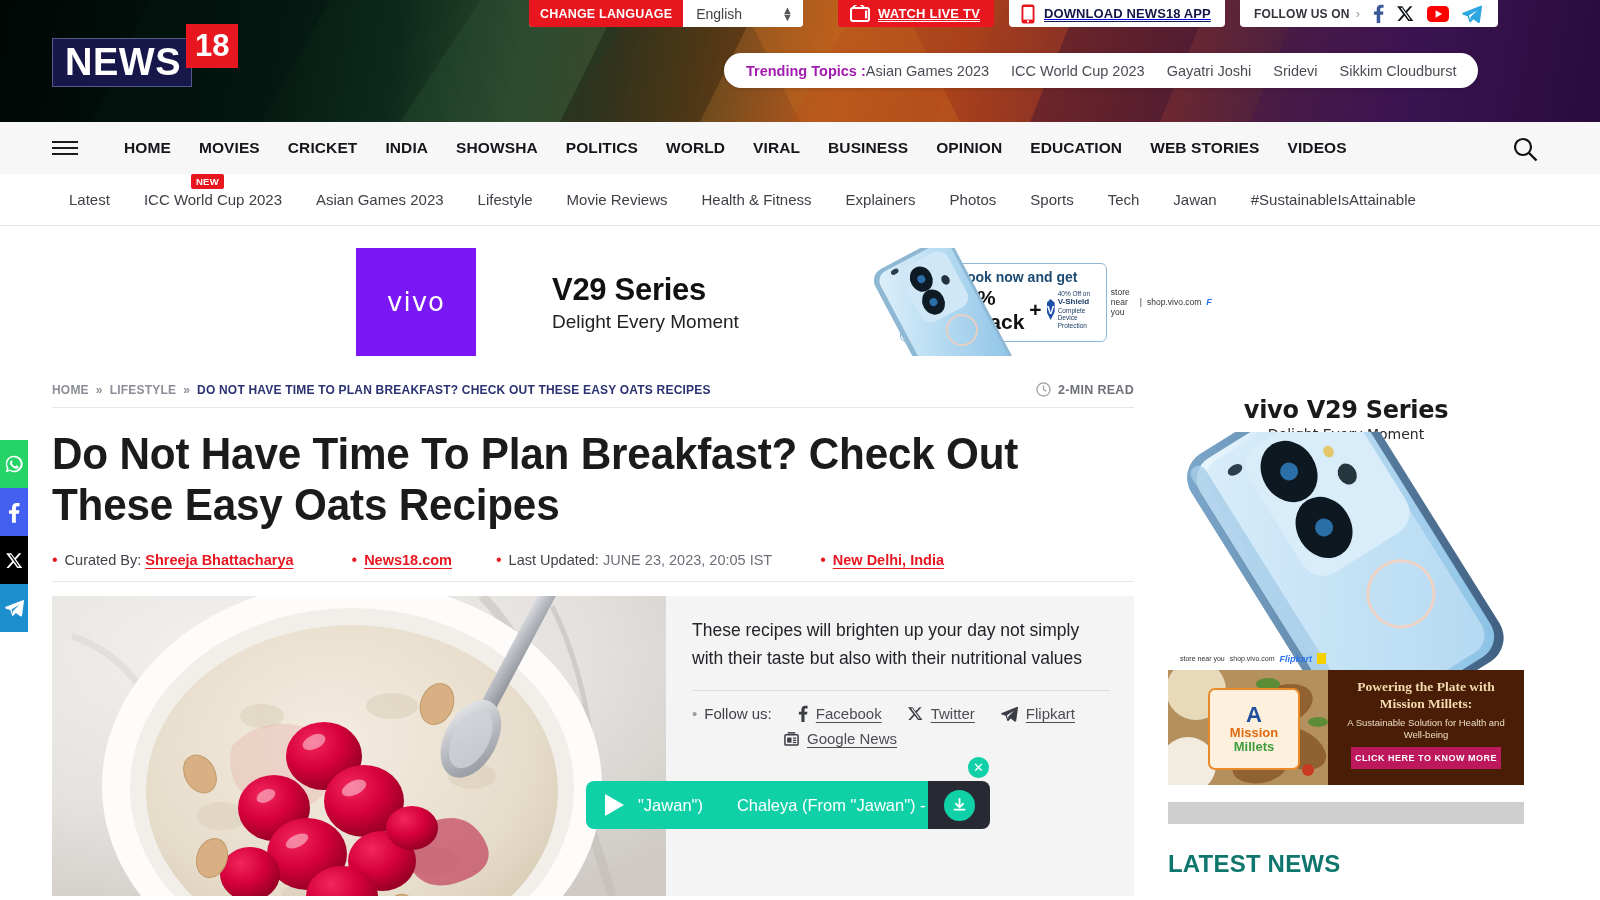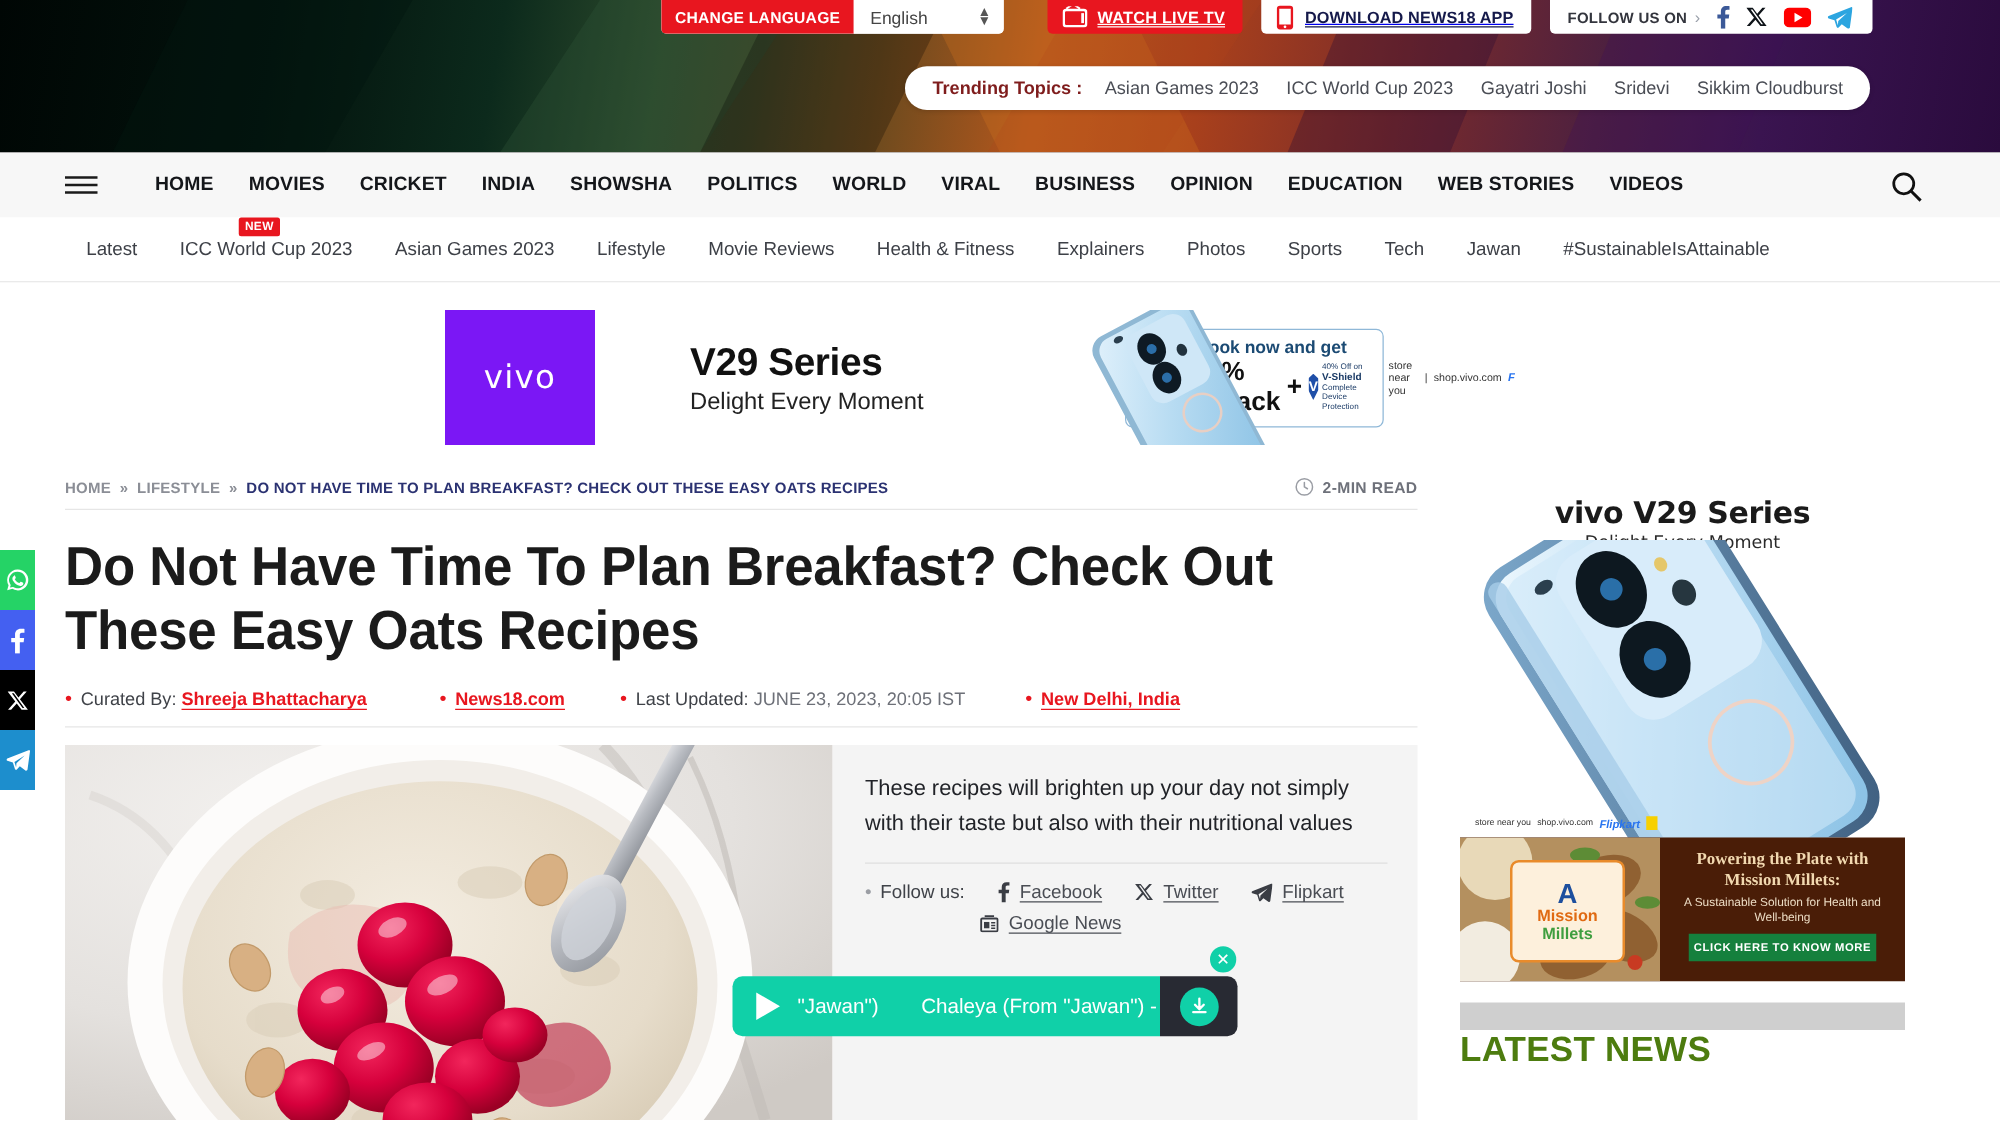--- a/index.html
+++ b/index.html
@@ -71,21 +71,21 @@
     border-radius:0 0 4px 4px;
   }
   .pill-follow .lbl { font-size:12px; font-weight:700; color:#33353d; letter-spacing:.2px; }
   .follow-chev { color:#9aa0aa; font-size:13px; margin-left:-7px; }
 
   .trending {
     position:absolute; left:724px; top:53px; height:35px; background:#fff;
     border-radius:18px; display:flex; align-items:center; gap:0; padding:0 22px 0 22px;
     box-shadow:0 1px 4px rgba(0,0,0,.15);
   }
-  .trending .ttl { color:#7f1d1d; font-weight:700; font-size:14.5px; margin-right:18px; white-space:nowrap; }
+  .trending .ttl { color:#a21caf; font-weight:700; font-size:14.5px; white-space:nowrap; }
   .trending a { color:#4a4d55; font-size:14.5px; text-decoration:none; margin-right:22px; white-space:nowrap; }
   .trending a:last-child { margin-right:0; }
 
   
   .mainnav {
     position:absolute; top:122px; left:0; width:1600px; height:52px;
     background:#f7f7f7; display:flex; align-items:center;
   }
   .hamburger { margin-left:52px; display:flex; flex-direction:column; gap:4px; width:26px; cursor:pointer; }
   .hamburger i { display:block; height:2px; background:#1b1b1b; width:100%; }
@@ -213,24 +213,24 @@
   .millet { width:356px; height:115px; background:#4a1d07; position:relative; overflow:hidden; display:flex; }
   .millet-left { width:160px; position:relative; background:#9d7a4d; overflow:hidden; }
   .millet-logo { position:absolute; left:40px; top:18px; width:92px; height:82px; background:#fdf0dc; border:2px solid #e98b2b; border-radius:7px;
                  display:flex; flex-direction:column; align-items:center; justify-content:center; gap:0; }
   .ml-a { color:#1d4f9e; font-size:22px; font-weight:700; line-height:1; }
   .ml-m { color:#e06a12; font-size:13px; font-weight:700; line-height:1.05; }
   .ml-m2 { color:#3f9e3f; font-size:13px; font-weight:700; line-height:1.05; }
   .millet-right { flex:1; padding:9px 10px 0 10px; text-align:center; color:#f4e6d2; }
   .mr-h { font-size:13.5px; font-weight:700; line-height:1.25; color:#f2d9b0; font-family:"Liberation Serif", serif; }
   .mr-s { font-size:9.5px; line-height:1.3; margin-top:4px; color:#ecdcc4;text-align:center; }
-  .mr-btn { margin:6px auto 0; background:#15803d; color:#fff; font-size:9px; font-weight:700; letter-spacing:.5px; padding:6px 0; width:150px; text-align:center; }
+  .mr-btn { margin:6px auto 0; background:#be185d; color:#fff; font-size:9px; font-weight:700; letter-spacing:.5px; padding:6px 0; width:150px; text-align:center; }
 
   .side-gray { width:356px; height:22px; background:#cfcfcf; margin-top:17px; }
-  .latest-news { color:#4d7c0f; font-size:28px; font-weight:700; letter-spacing:.2px;
+  .latest-news { margin-top:26px; color:#0f766e; font-size:24px; font-weight:700; letter-spacing:.2px;
                  font-family:"Liberation Sans Narrow","Liberation Sans",sans-serif; }
 
   svg { display:block; }
 </style>
 </head>
 <body>
 
 <div class="page">
 
   <div class="hero">
@@ -238,20 +238,24 @@
     <svg class="hero-poly" width="1600" height="122" viewBox="0 0 1600 122">
       <polygon points="480,0 640,0 560,122 400,122" fill="#2f5337" opacity="0.35"></polygon>
       <polygon points="620,0 760,0 700,122 560,122" fill="#000000" opacity="0.25"></polygon>
       <polygon points="740,0 900,0 960,122 800,122" fill="#d4731f" opacity="0.30"></polygon>
       <polygon points="860,0 1010,0 930,122 790,122" fill="#b0441a" opacity="0.22"></polygon>
       <polygon points="1080,0 1210,0 1160,122 1030,122" fill="#2a0c35" opacity="0.35"></polygon>
       <polygon points="1300,0 1440,0 1390,122 1250,122" fill="#3e1156" opacity="0.30"></polygon>
       <polygon points="150,0 330,0 260,122 90,122" fill="#02160f" opacity="0.45"></polygon>
     </svg>
 
+    <div class="logo">
+      <div class="logo-news">NEWS</div>
+      <div class="logo-18">18</div>
+    </div>
 
     <div class="pill-lang">
       <div class="lang-tag">CHANGE LANGUAGE</div>
       <div class="lang-sel">
         <span>English</span>
         <span class="chev-ud">
             <span>▲</span>
             <span>▼</span>
           </span>
       </div>

